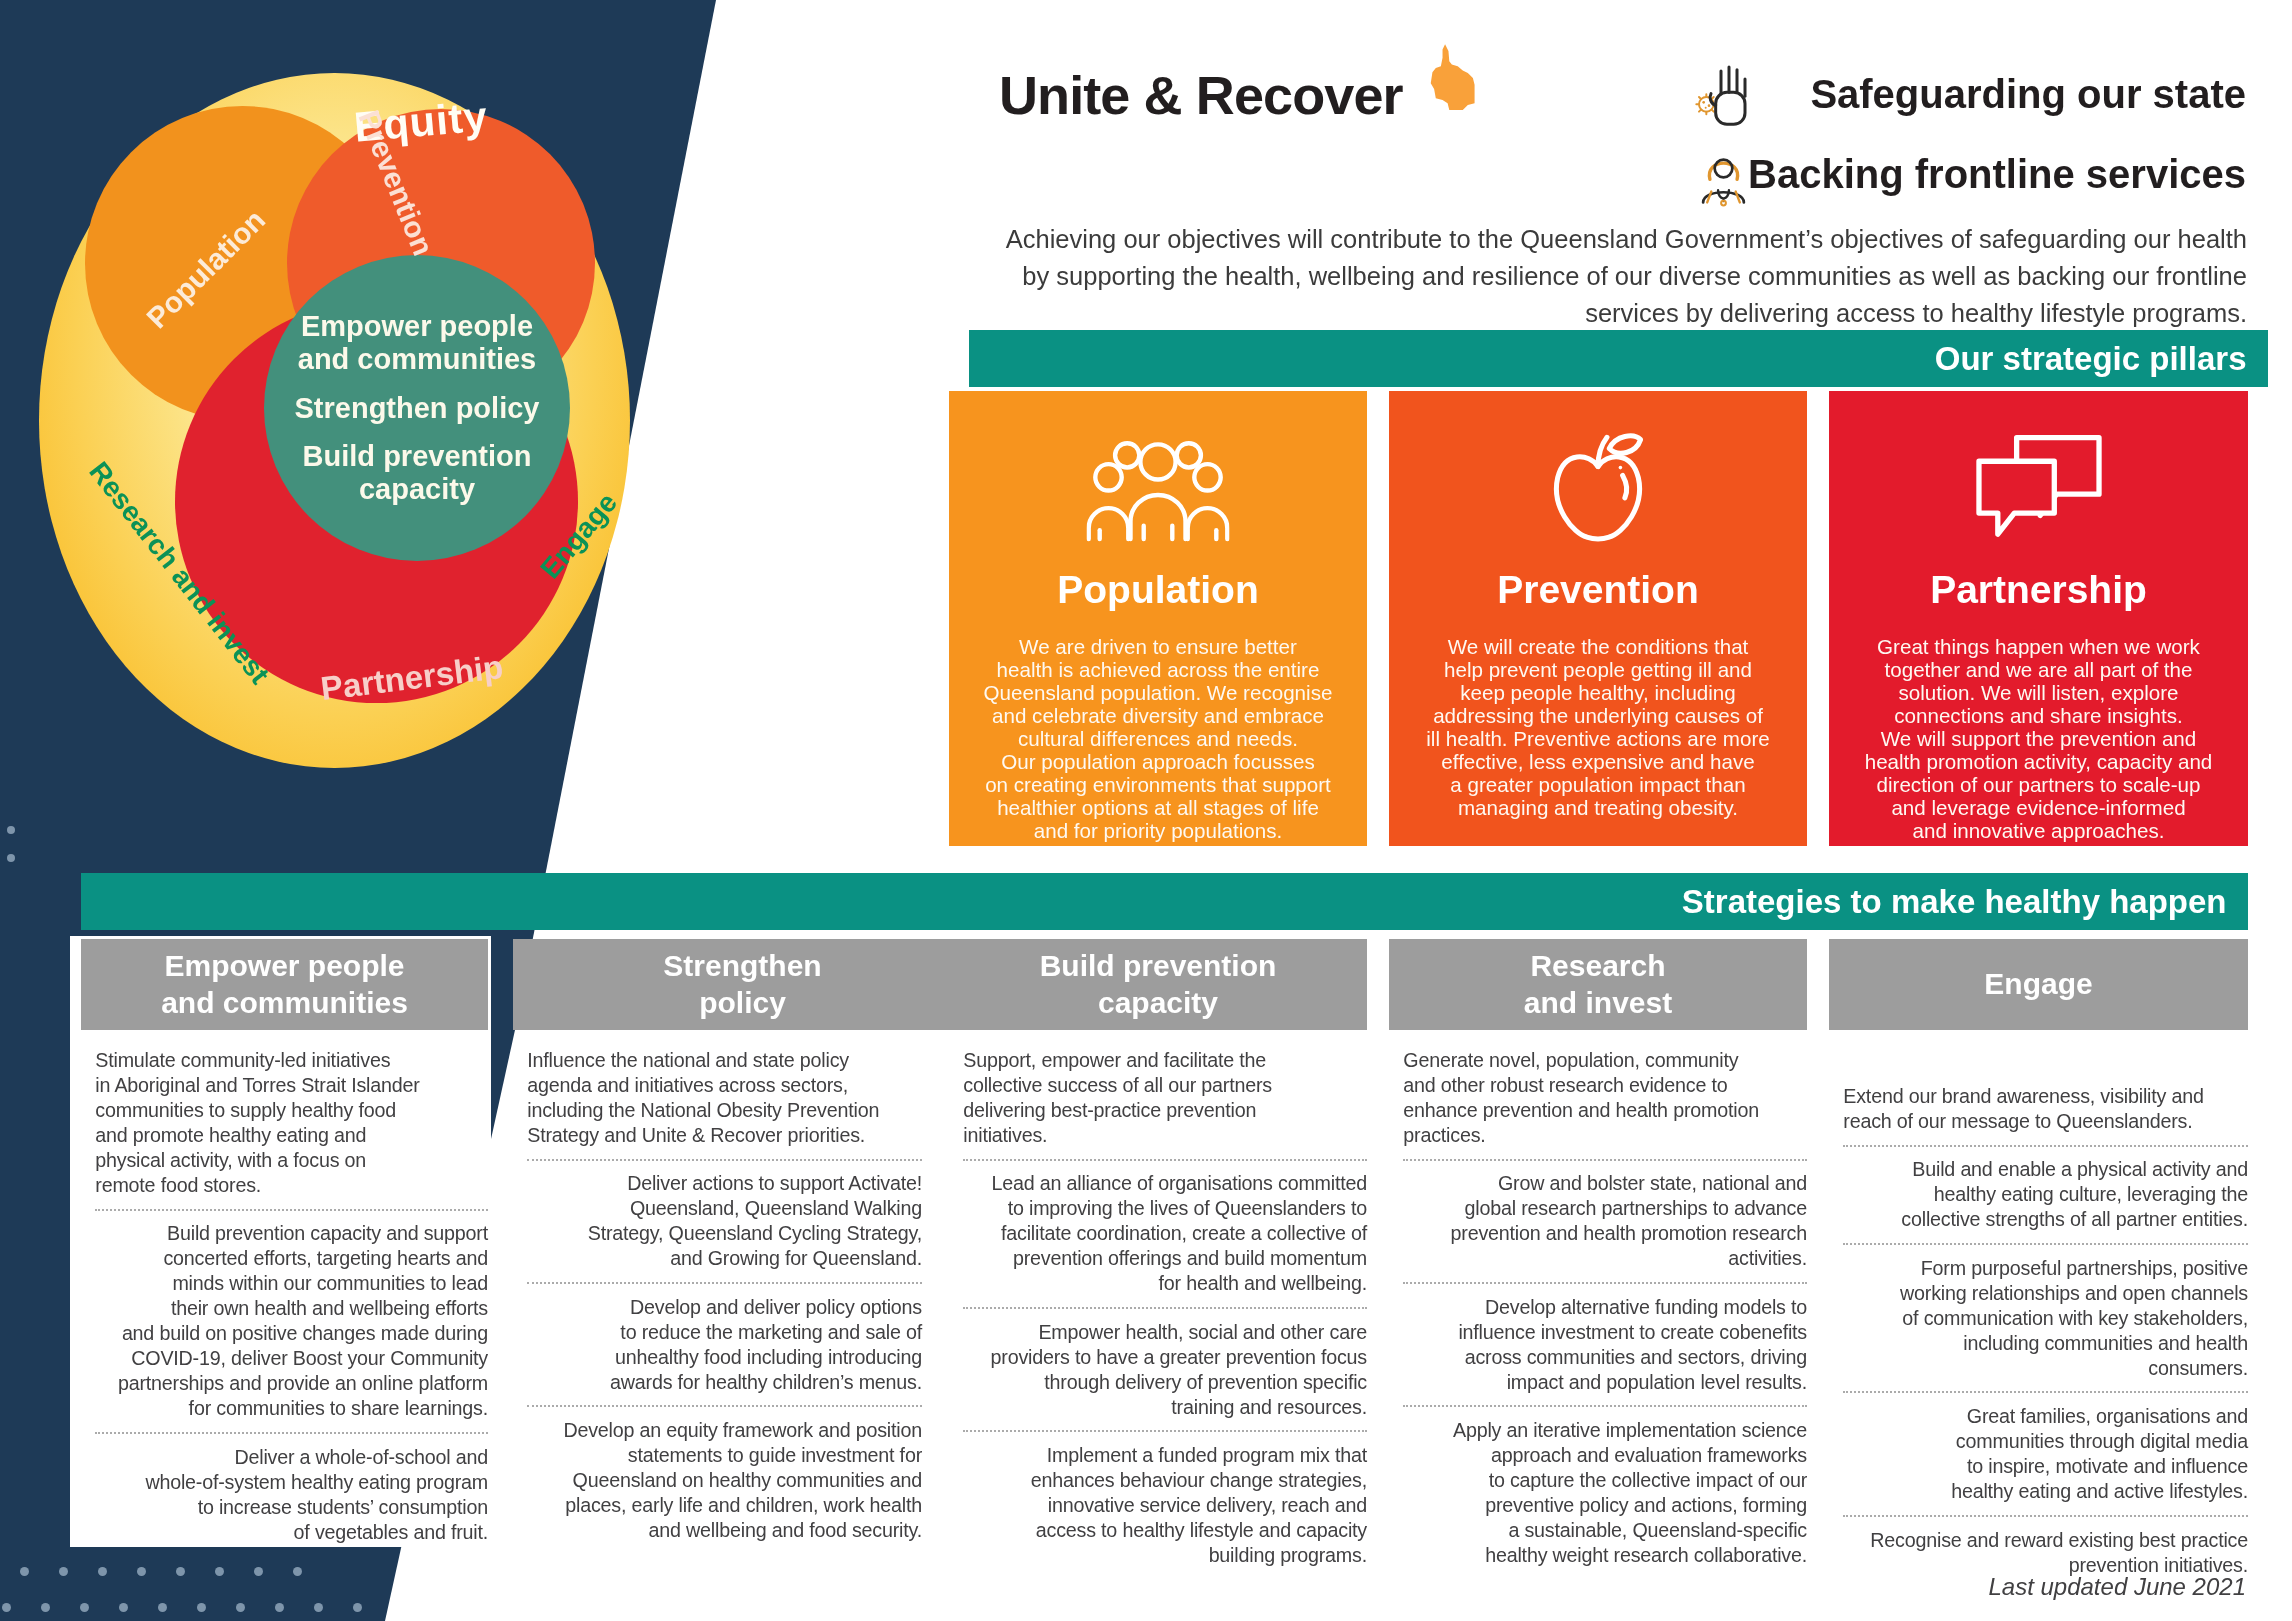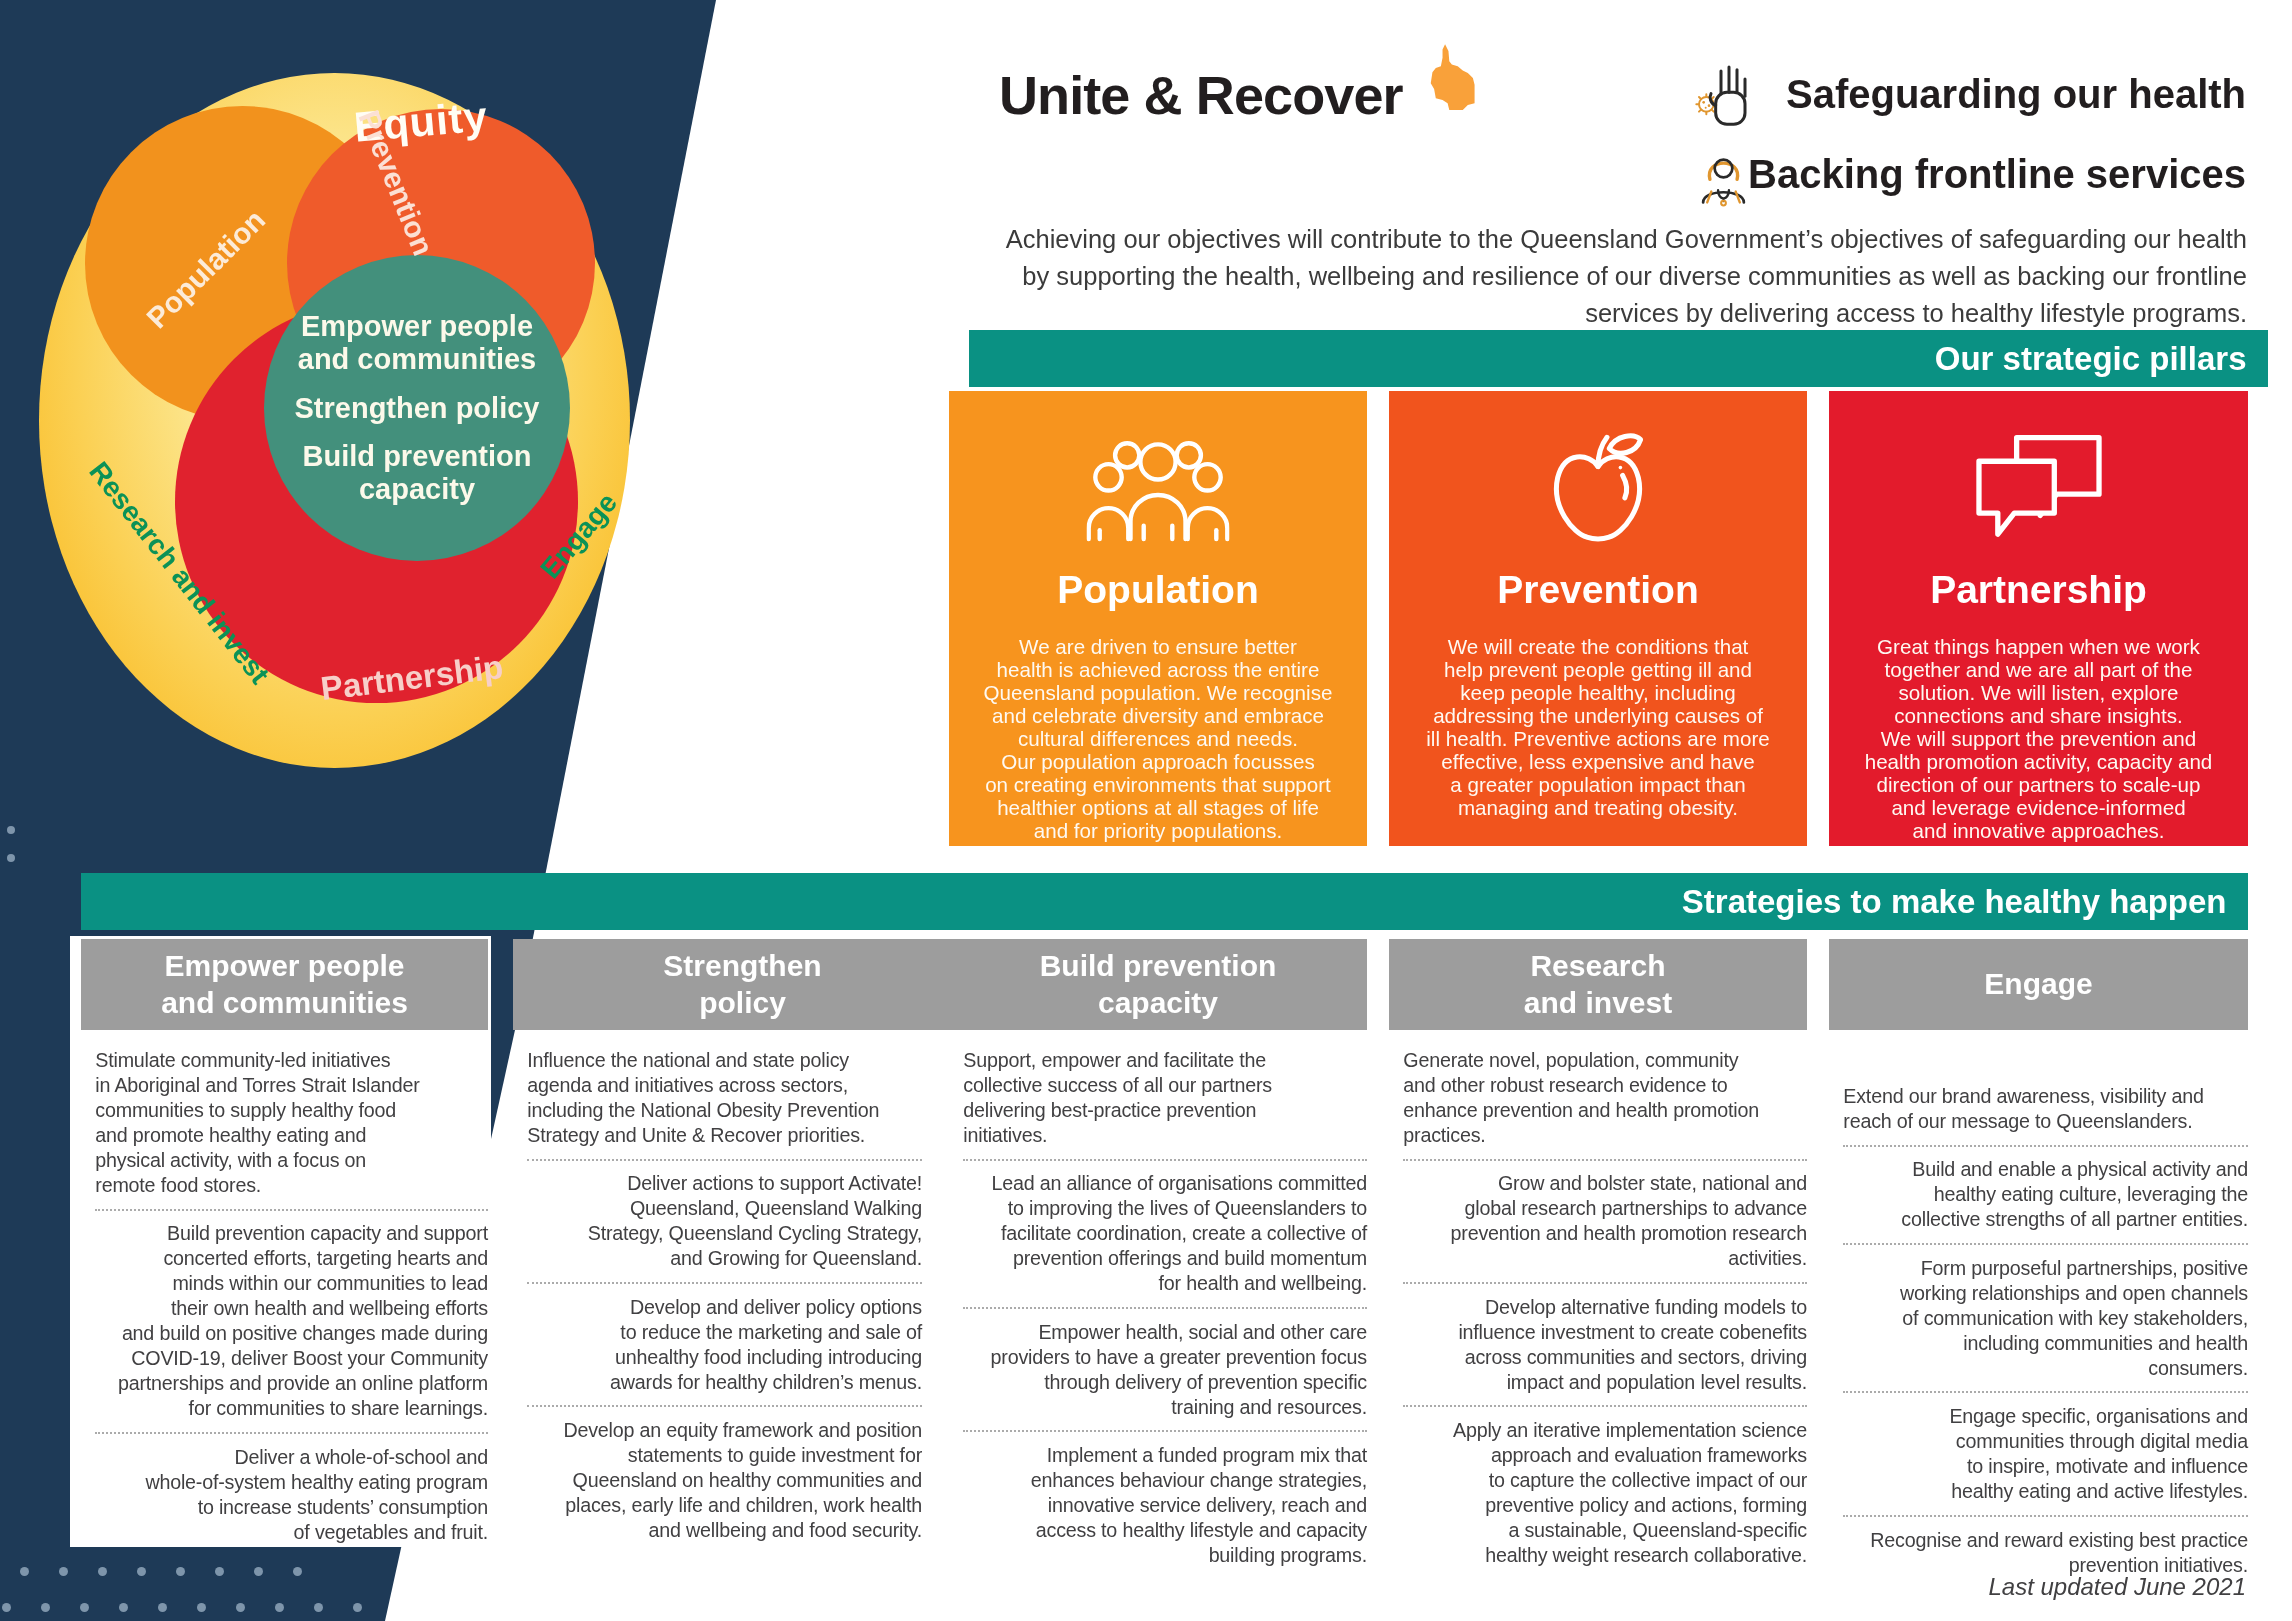--- a/index.html
+++ b/index.html
@@ -167,21 +167,21 @@
     </g>
   </svg>
   <svg class="obj-icon2" viewBox="0 0 84 84" fill="none" stroke-linecap="round" stroke-linejoin="round">
     <path d="M22,44 C14,12 70,12 62,44" stroke="#E0962F" stroke-width="5"></path>
     <circle cx="42" cy="28" r="13" stroke="#2A2A2A" stroke-width="4"></circle>
     <path d="M12,78 C12,58 72,58 72,78" stroke="#2A2A2A" stroke-width="4"></path>
     <path d="M34,60 C34,68 38,72 42,72 C46,72 50,68 50,60 M42,72 V76" stroke="#2A2A2A" stroke-width="3.5"></path>
     <circle cx="42" cy="79" r="3.5" stroke="#E0962F" stroke-width="3"></circle>
     <path d="M24,62 L18,78 M60,62 L66,78" stroke="#E0962F" stroke-width="3.5"></path>
   </svg>
-  <div class="obj-label obj-label-1">Safeguarding our health</div>
+  <div class="obj-label obj-label-1">Safeguarding our state</div>
   <div class="obj-label obj-label-2">Backing frontline services</div>
 
   <div class="intro">Achieving our objectives will contribute to the Queensland Government’s objectives of safeguarding our health
 by supporting the health, wellbeing and resilience of our diverse communities as well as backing our frontline
 services by delivering access to healthy lifestyle programs.</div>
 
   <div class="banner pillars-banner">Our strategic pillars</div>
 
   <div class="card card-1">
     <div class="card-icon">
@@ -348,21 +348,21 @@
       <div class="para">Extend our brand awareness, visibility and
 reach of our message to Queenslanders.</div>
       <div class="para">Build and enable a physical activity and
 healthy eating culture, leveraging the
 collective strengths of all partner entities.</div>
       <div class="para">Form purposeful partnerships, positive
 working relationships and open channels
 of communication with key stakeholders,
 including communities and health
 consumers.</div>
-      <div class="para">Engage specific, organisations and
+      <div class="para">Great families, organisations and
 communities through digital media
 to inspire, motivate and influence
 healthy eating and active lifestyles.</div>
       <div class="para">Recognise and reward existing best practice
 prevention initiatives.</div>
     </div>
 
   <div class="footer-note">Last updated June 2021</div>
 </div>
 

